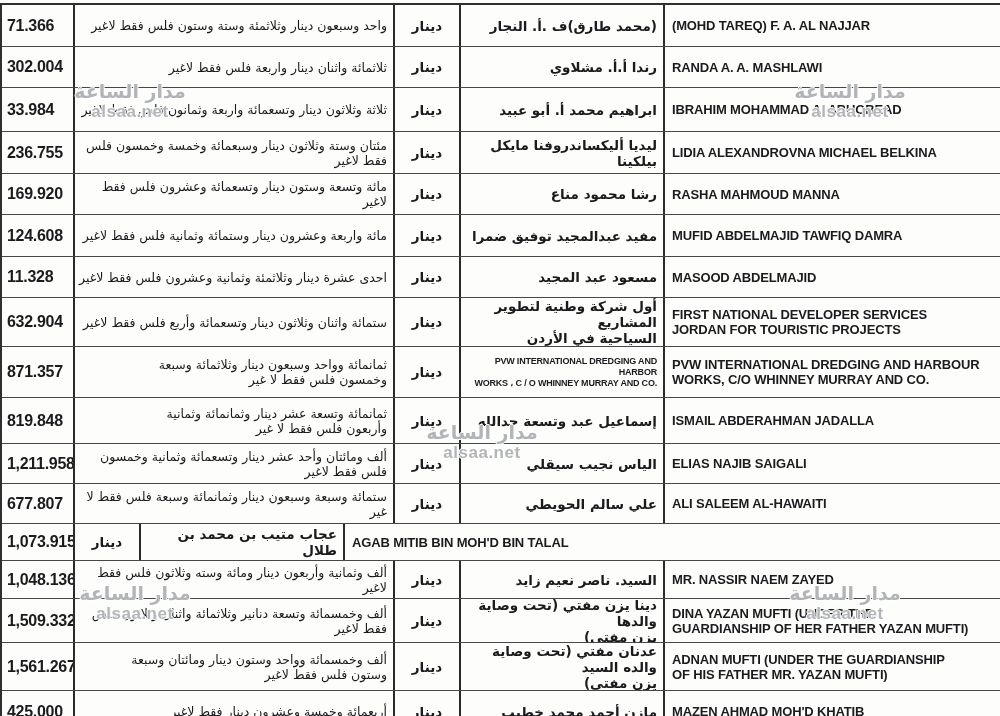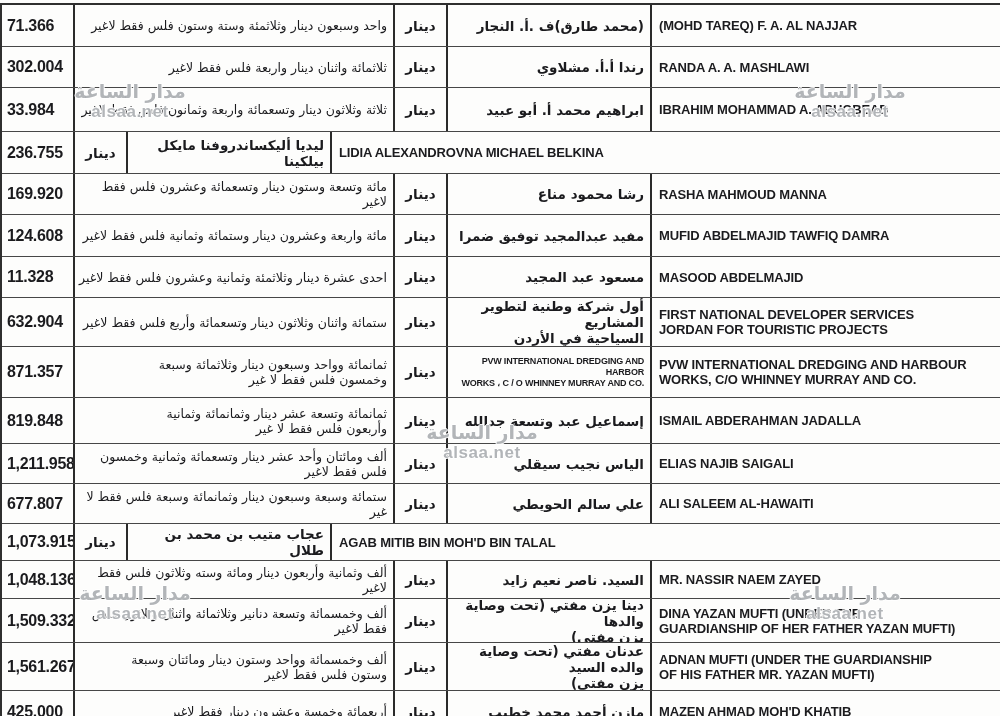--- a/index.html
+++ b/index.html
@@ -24,21 +24,21 @@
     width:73px;border-right:2px solid #2a2a2a;padding-left:5px;
     font-size:16px;font-weight:bold;letter-spacing:-0.3px;
     font-family:"Liberation Sans","DejaVu Sans",sans-serif;
   }
   .c-words{
     width:320px;border-right:2px solid #2a2a2a;padding:0 6px 0 4px;
     font-size:12.5px;line-height:15px;font-weight:normal;text-align:right;
     font-family:"DejaVu Sans",sans-serif;
   }
   .c-cur{
-    width:53px;border-right:2px solid #2a2a2a;justify-content:center;
+    width:66px;border-right:2px solid #2a2a2a;justify-content:center;
     font-size:13.5px;font-weight:bold;text-align:center;
     font-family:"DejaVu Sans",sans-serif;
   }
   .c-name-ar{
     width:204px;border-right:2px solid #2a2a2a;padding:0 6px 0 4px;
     font-size:13.5px;line-height:16px;font-weight:bold;text-align:right;
     font-family:"DejaVu Sans",sans-serif;
   }
   .c-name-ar.latin{
     font-size:9px;line-height:11px;letter-spacing:-0.2px;
@@ -114,20 +114,23 @@
           <span>ابراهيم محمد أ. أبو عبيد</span>
         </div>
         <div class="cell c-name-en">
           <span>IBRAHIM MOHAMMAD A. ABUOBEAD</span>
         </div>
       </div>
       <div class="row" style="height: 41px;">
         <div class="cell c-amount">
           <span>236.755</span>
         </div>
+        <div class="cell c-words" dir="rtl">
+          <span>مئتان وستة وثلاثون دينار وسبعمائة وخمسة وخمسون فلس فقط لاغير</span>
+        </div>
         <div class="cell c-cur" dir="rtl">
           <span>دينار</span>
         </div>
         <div class="cell c-name-ar" dir="rtl">
           <span>ليديا أليكساندروفنا مايكل بيلكينا</span>
         </div>
         <div class="cell c-name-en">
           <span>LIDIA ALEXANDROVNA MICHAEL BELKINA</span>
         </div>
       </div>

